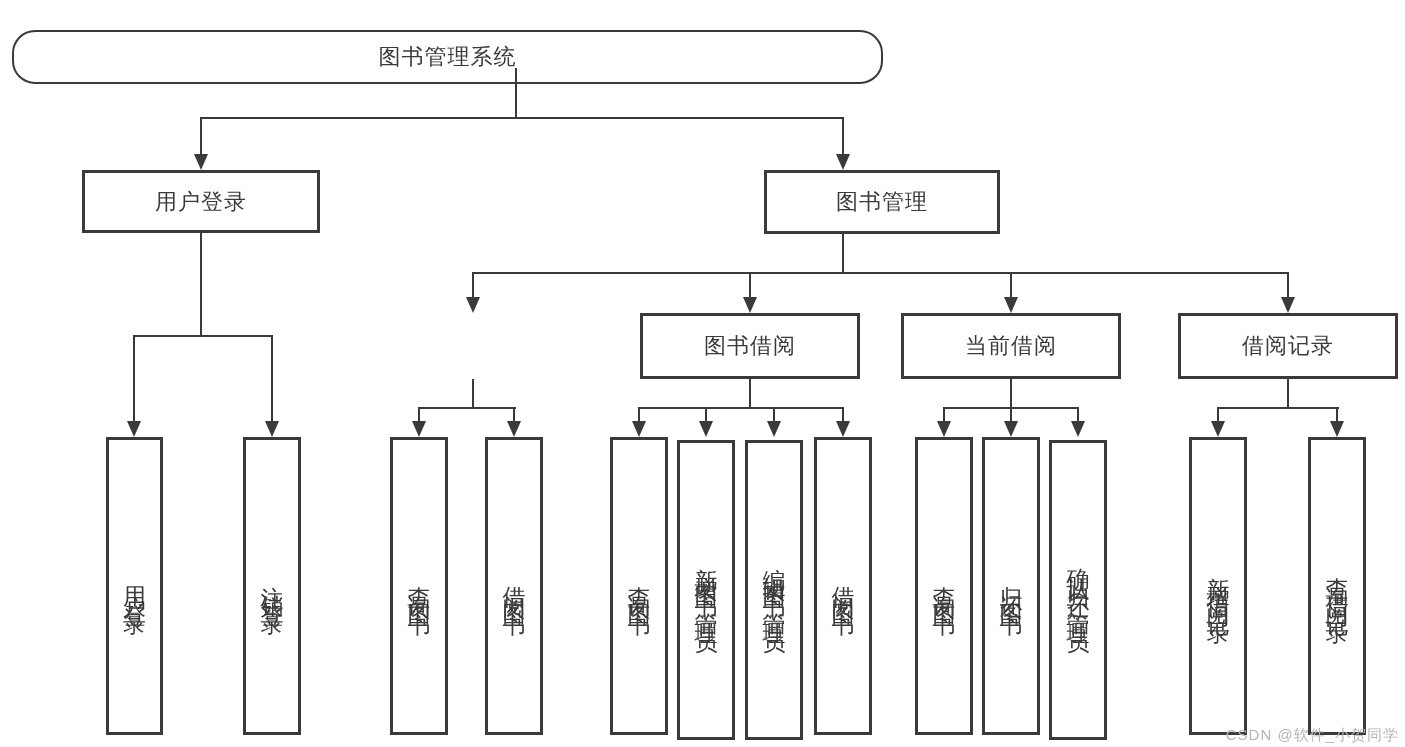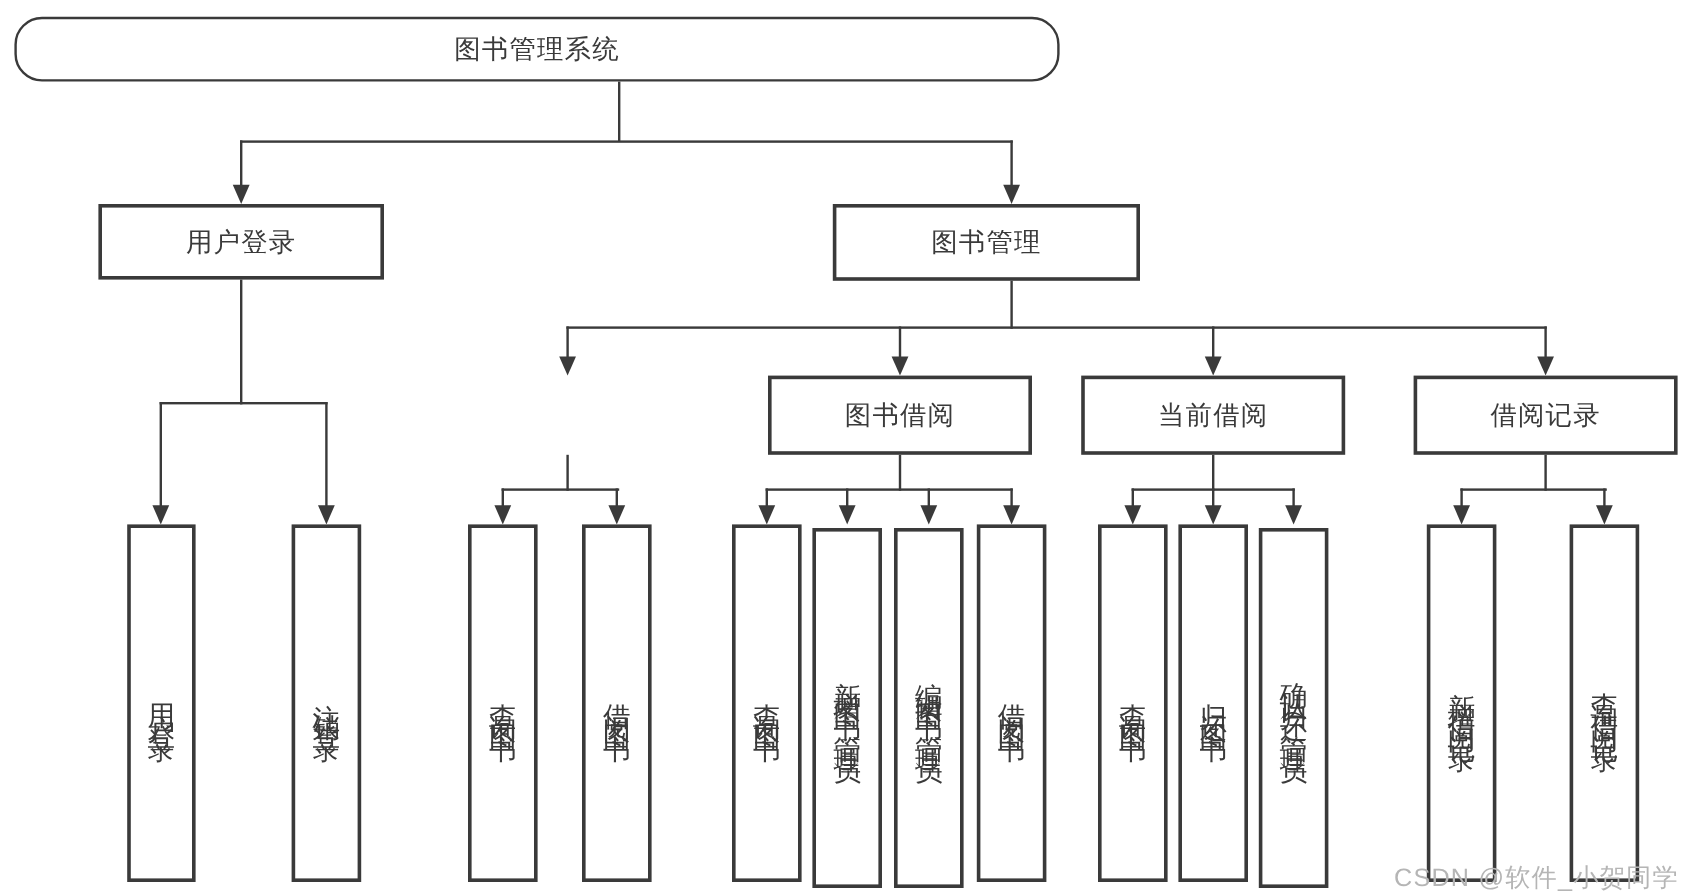--- a/index.html
+++ b/index.html
@@ -51,44 +51,44 @@
     position:absolute;width:0;height:0;
     border-left:7px solid transparent;
     border-right:7px solid transparent;
     border-top:16px solid var(--line);
   }
   .watermark{
     position:absolute;
     right:6px;
     bottom:2px;
     color:#b5b5b5;
-    font-size:21px;
+    font-size:15px;
     letter-spacing:1px;
   }
 </style>
 </head>
 <body>
 
 <div class="stage">
 
-  <div class="box root" style="left:12px;top:14px;width:871px;height:54px;border-radius:23px;">
+  <div class="box root" style="left:12px;top:30px;width:871px;height:54px;border-radius:23px;">
     <span>图书管理系统</span>
   </div>
 
   <div class="ln" style="left:515px;top:68px;width:2px;height:50px;"></div>
   <div class="ln" style="left:200px;top:117px;width:644px;height:2px;"></div>
   <div class="ln" style="left:200px;top:117px;width:2px;height:40px;"></div>
   <div class="arr" style="left:194px;top:154px;"></div>
   <div class="ln" style="left:842px;top:117px;width:2px;height:40px;"></div>
   <div class="arr" style="left:836px;top:154px;"></div>
 
   <div class="box" style="left:82px;top:170px;width:238px;height:63px;">
     <span>用户登录</span>
   </div>
-  <div class="box" style="left:694px;top:170px;width:256px;height:64px;">
+  <div class="box" style="left:764px;top:170px;width:236px;height:64px;">
     <span>图书管理</span>
   </div>
 
   <div class="ln" style="left:200px;top:233px;width:2px;height:104px;"></div>
   <div class="ln" style="left:133px;top:335px;width:140px;height:2px;"></div>
   <div class="ln" style="left:133px;top:335px;width:2px;height:88px;"></div>
   <div class="arr" style="left:127px;top:421px;"></div>
   <div class="ln" style="left:271px;top:335px;width:2px;height:88px;"></div>
   <div class="arr" style="left:265px;top:421px;"></div>
 

